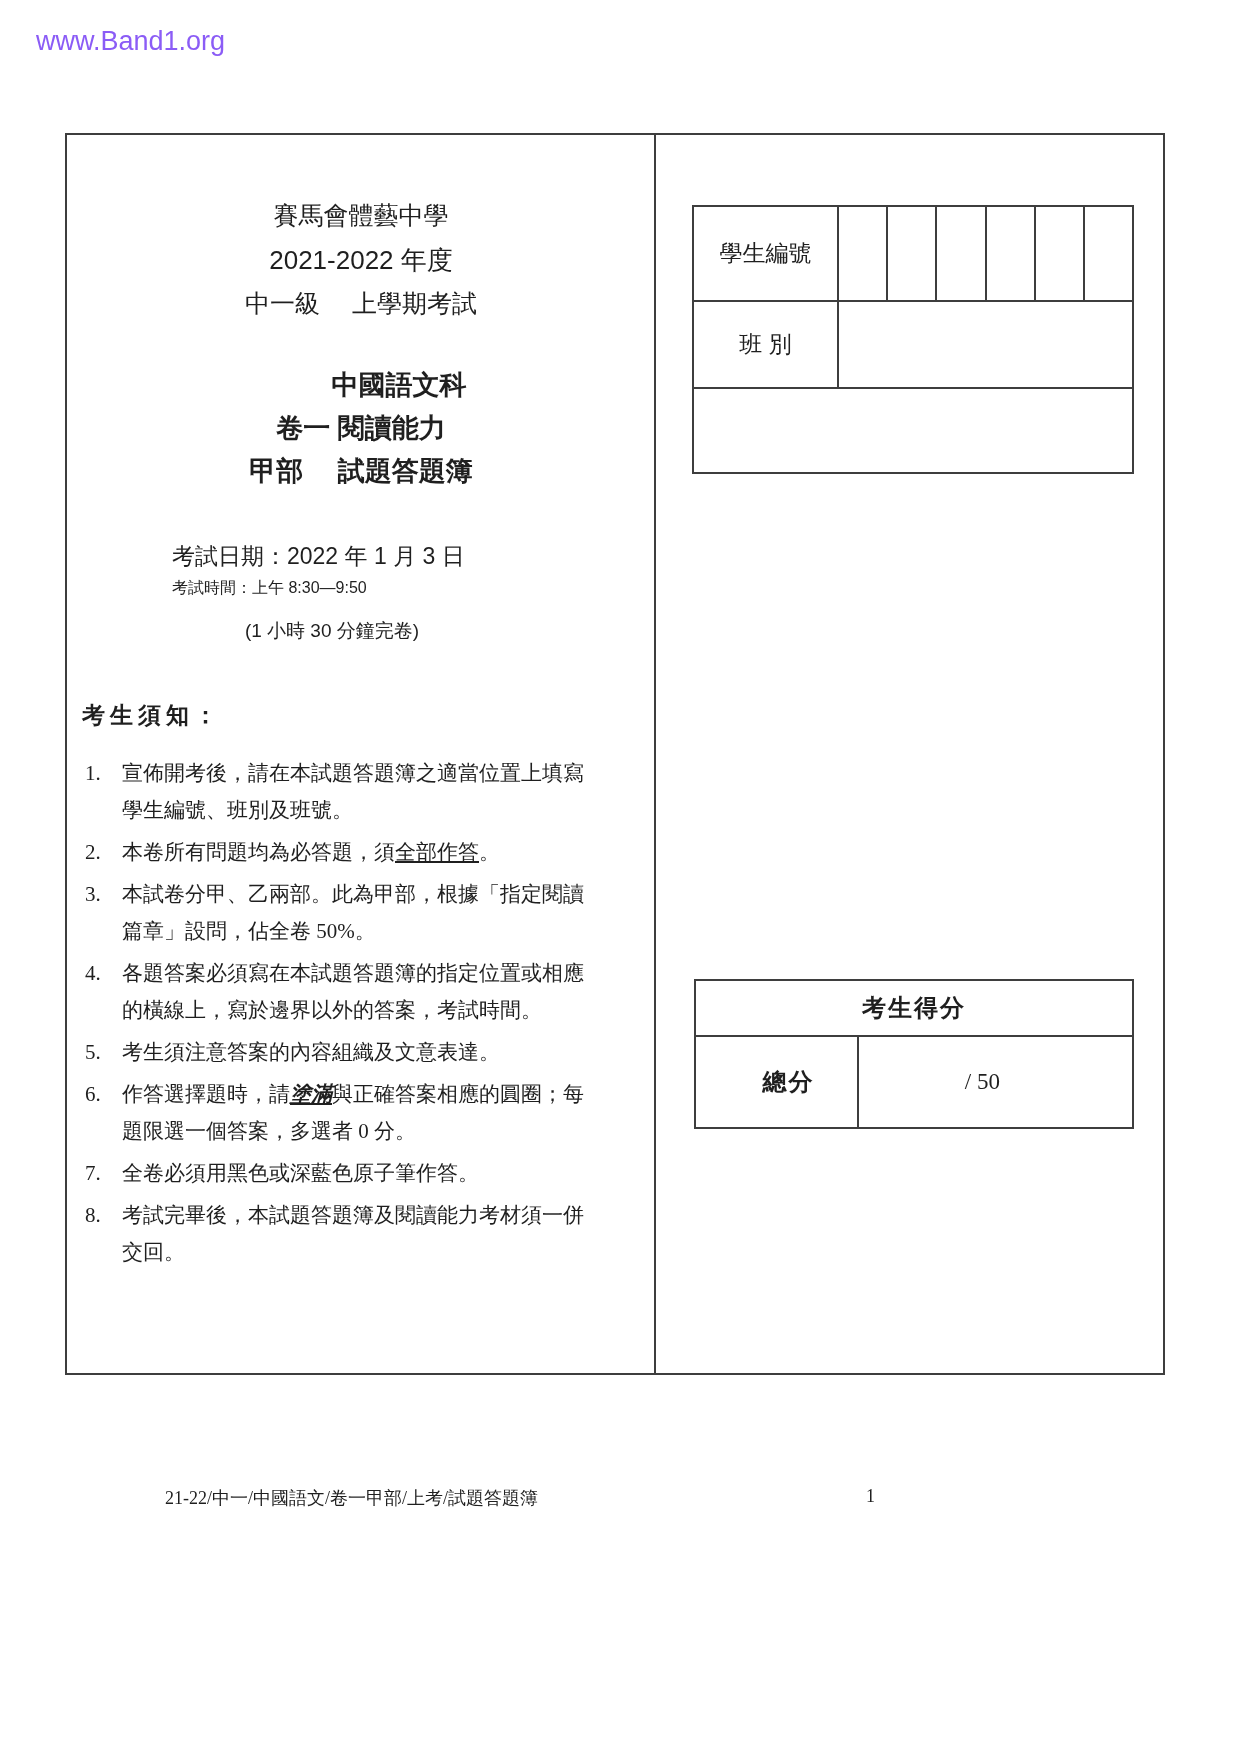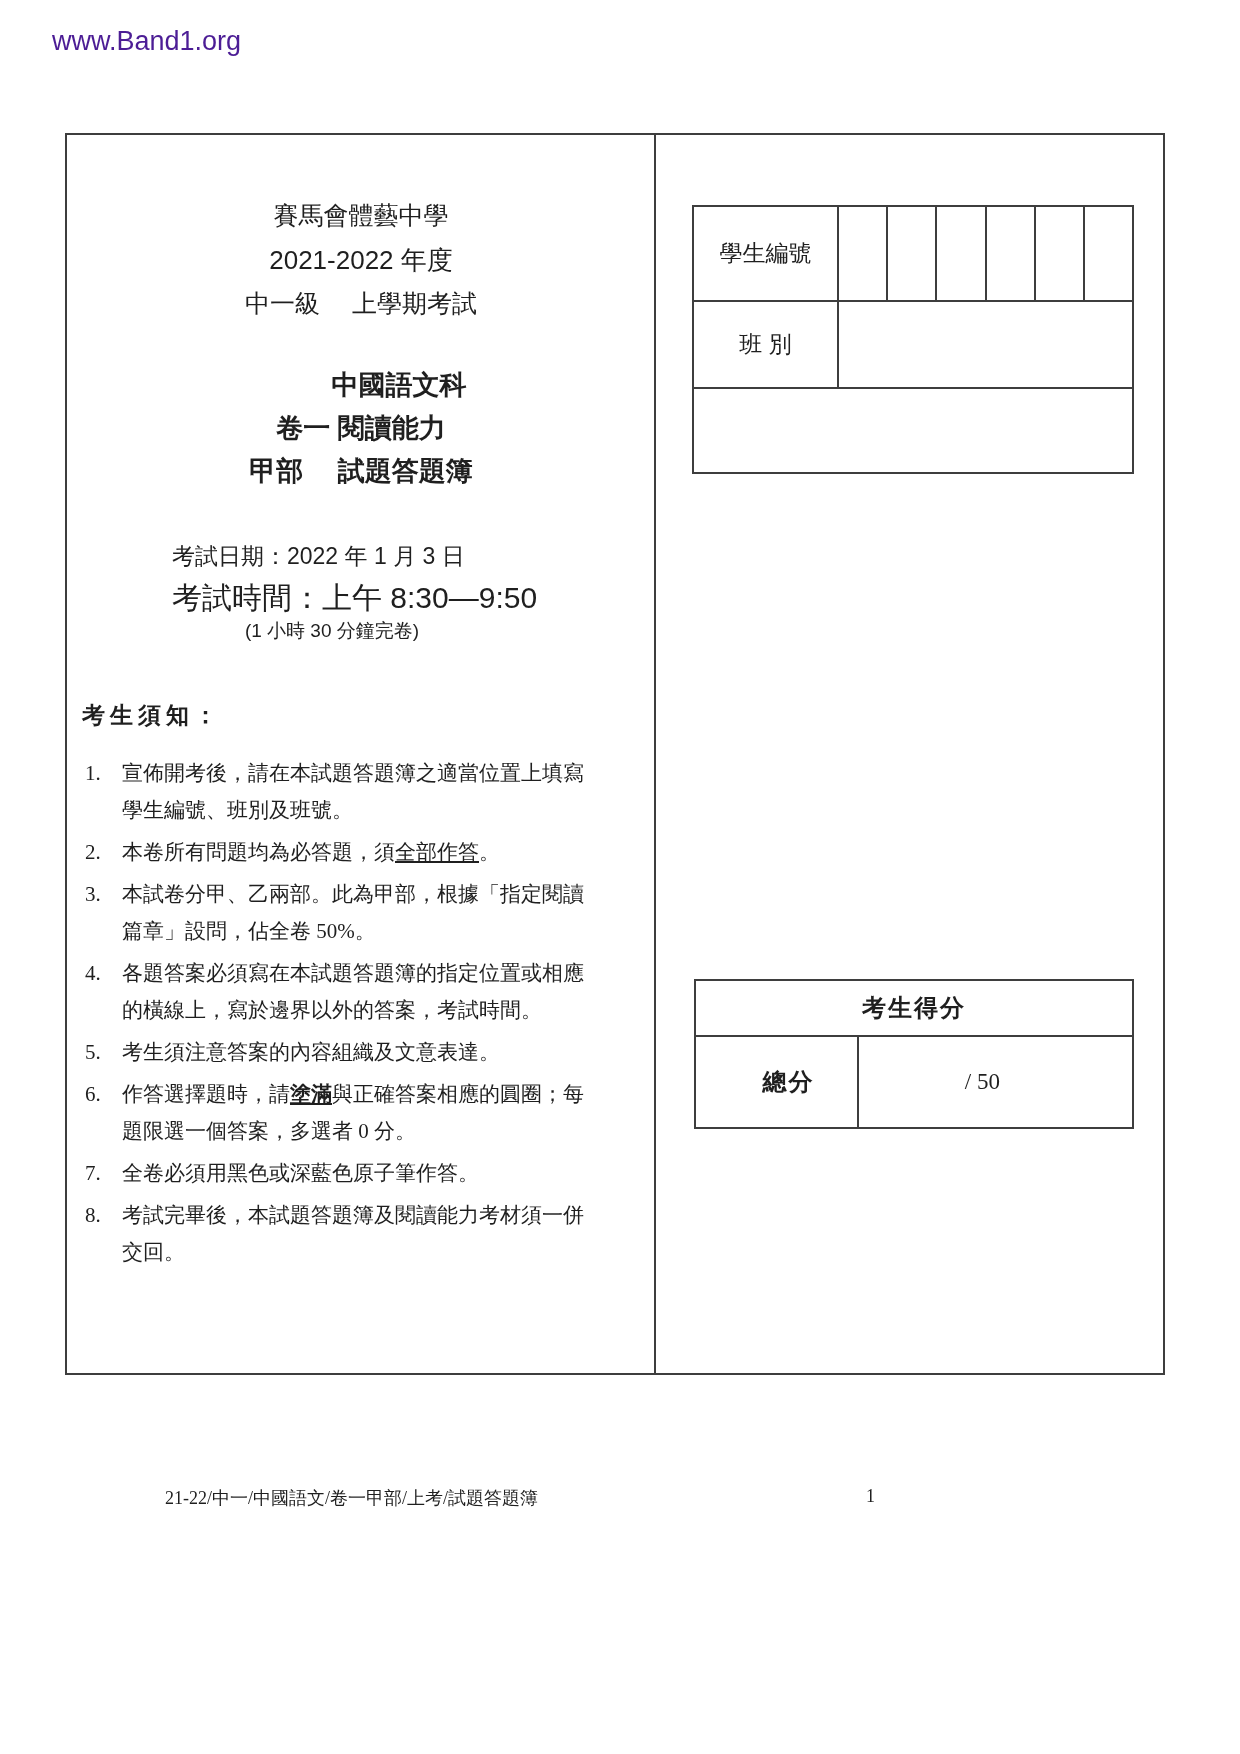--- a/index.html
+++ b/index.html
@@ -5,22 +5,22 @@
   html,body{margin:0;padding:0;}
   body{
     width:1240px;height:1754px;position:relative;background:#ffffff;
     font-family:"Liberation Serif", serif;color:#1f1f1f;
     -webkit-font-smoothing:antialiased;
   }
   .abs{position:absolute;}
 
   
   .watermark{
-    left:52px;top:26px;font-family:"Liberation Sans",sans-serif;
-    font-size:27px;color:#4c1d95;
+    left:36px;top:26px;font-family:"Liberation Sans",sans-serif;
+    font-size:27px;color:#8b5cf6;
   }
 
   
   .main-box{
     left:65px;top:133px;width:1100px;height:1242px;
     border:2px solid #3e3e3e;box-sizing:border-box;
   }
   .v-divider{
     position:absolute;left:587px;top:0;height:100%;
     border-left:2px solid #3e3e3e;
@@ -29,32 +29,32 @@
   
   .lcol{position:absolute;left:0;top:0;width:588px;height:100%;}
   .tline{position:absolute;width:100%;text-align:center;white-space:pre;}
   .t-school{top:64px;font-family:"Liberation Sans",sans-serif;font-size:25px;}
   .t-year{top:108px;font-family:"Liberation Sans",sans-serif;font-size:26px;}
   .t-exam{top:152px;font-family:"Liberation Sans",sans-serif;font-size:25px;}
   .t-subject{top:232px;font-family:"Liberation Sans",sans-serif;font-size:27px;font-weight:bold;margin-left:38px;}
   .t-paper{top:275px;font-family:"Liberation Sans",sans-serif;font-size:27px;font-weight:bold;}
   .t-section{top:318px;font-family:"Liberation Sans",sans-serif;font-size:27px;font-weight:bold;}
   .t-date{position:absolute;left:105px;top:406px;font-family:"Liberation Sans",sans-serif;font-size:23px;white-space:pre;}
-  .t-time{position:absolute;left:105px;top:443px;font-family:"Liberation Sans",sans-serif;font-size:30px;white-space:pre;}
+  .t-time{position:absolute;left:105px;top:443px;font-family:"Liberation Sans",sans-serif;font-size:16px;white-space:pre;}
   .t-duration{position:absolute;left:120px;top:483px;width:290px;text-align:center;
     font-family:"Liberation Sans",sans-serif;font-size:19px;}
 
   
   .notes-heading{position:absolute;left:15px;top:565px;font-size:23px;font-weight:bold;letter-spacing:5px;}
   .notes-list{position:absolute;left:18px;top:620px;width:505px;}
   .note-item{display:flex;margin-bottom:5px;}
   .note-num{width:37px;flex:0 0 37px;font-size:21px;line-height:37px;}
   .note-text{width:466px;font-size:21px;line-height:37px;}
   .note-text .u{text-decoration:underline;}
-  .note-text .b{font-weight:bold;}
+  .note-text .b{font-weight:bold;font-style:italic;}
 
   
   .itable{
     position:absolute;left:625px;top:70px;width:442px;
     border:2px solid #3e3e3e;box-sizing:border-box;
   }
   .itable .irow{display:flex;box-sizing:border-box;}
   .itable .irow + .irow{border-top:2px solid #3e3e3e;}
   .row-student{height:93px;}
   .row-class{height:87px;}

